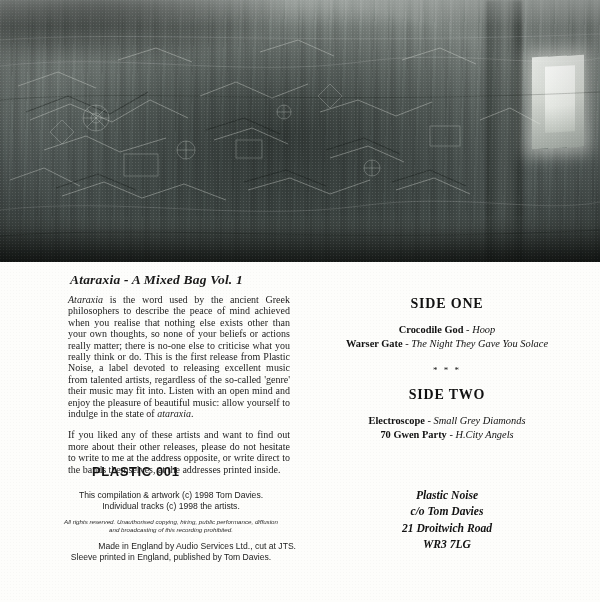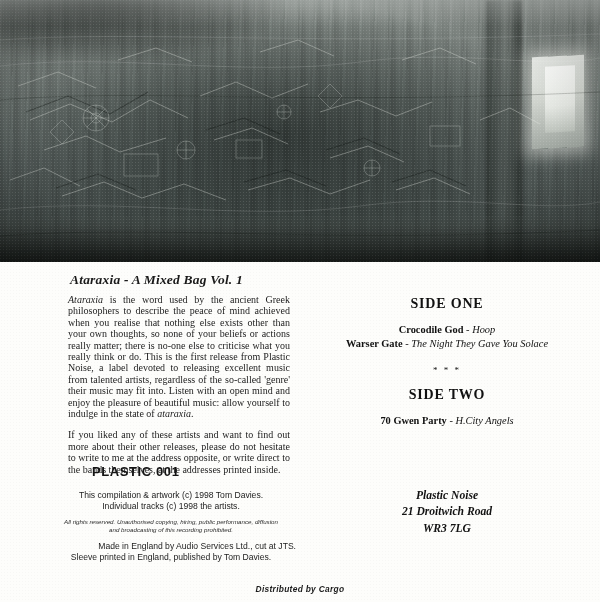--- a/index.html
+++ b/index.html
@@ -349,43 +349,46 @@
       <div>This compilation &amp; artwork (c) 1998 Tom Davies.</div>
       <div>Individual tracks (c) 1998 the artists.</div>
       <div class="small">
         <div>All rights reserved. Unauthorised copying, hiring, public performance, diffusion</div>
         <div>and broadcasting of this recording prohibited.</div>
       </div>
       <div class="blk">Made in England by Audio Services Ltd., cut at JTS.</div>
       <div>Sleeve printed in England, published by Tom Davies.</div>
     </div>
 
-    <div class="distributed">Distributed by Cargo</div>
 
     <div class="right-col">
       <div class="side-head">SIDE ONE</div>
       <div class="tracklist">
         <div>
           <span class="artist">Crocodile God</span><span class="sep"> - </span><span class="track">Hoop</span>
         </div>
         <div>
           <span class="artist">Warser Gate</span><span class="sep"> - </span><span class="track">The Night They Gave You Solace</span>
         </div>
       </div>
 
       <div class="stars">* * *</div>
 
       <div class="side-head side-two-block">SIDE TWO</div>
       <div class="tracklist">
         <div>
+          <span class="artist">Electroscope</span><span class="sep"> - </span><span class="track">Small Grey Diamonds</span>
+        </div>
+        <div>
           <span class="artist">70 Gwen Party</span><span class="sep"> - </span><span class="track">H.City Angels</span>
         </div>
       </div>
     </div>
 
     <div class="address">
       <div>Plastic Noise</div>
+      <div>c/o Tom Davies</div>
       <div>21 Droitwich Road</div>
       <div>WR3 7LG</div>
     </div>
 
   </div>
 </div>
 
 </body></html>

